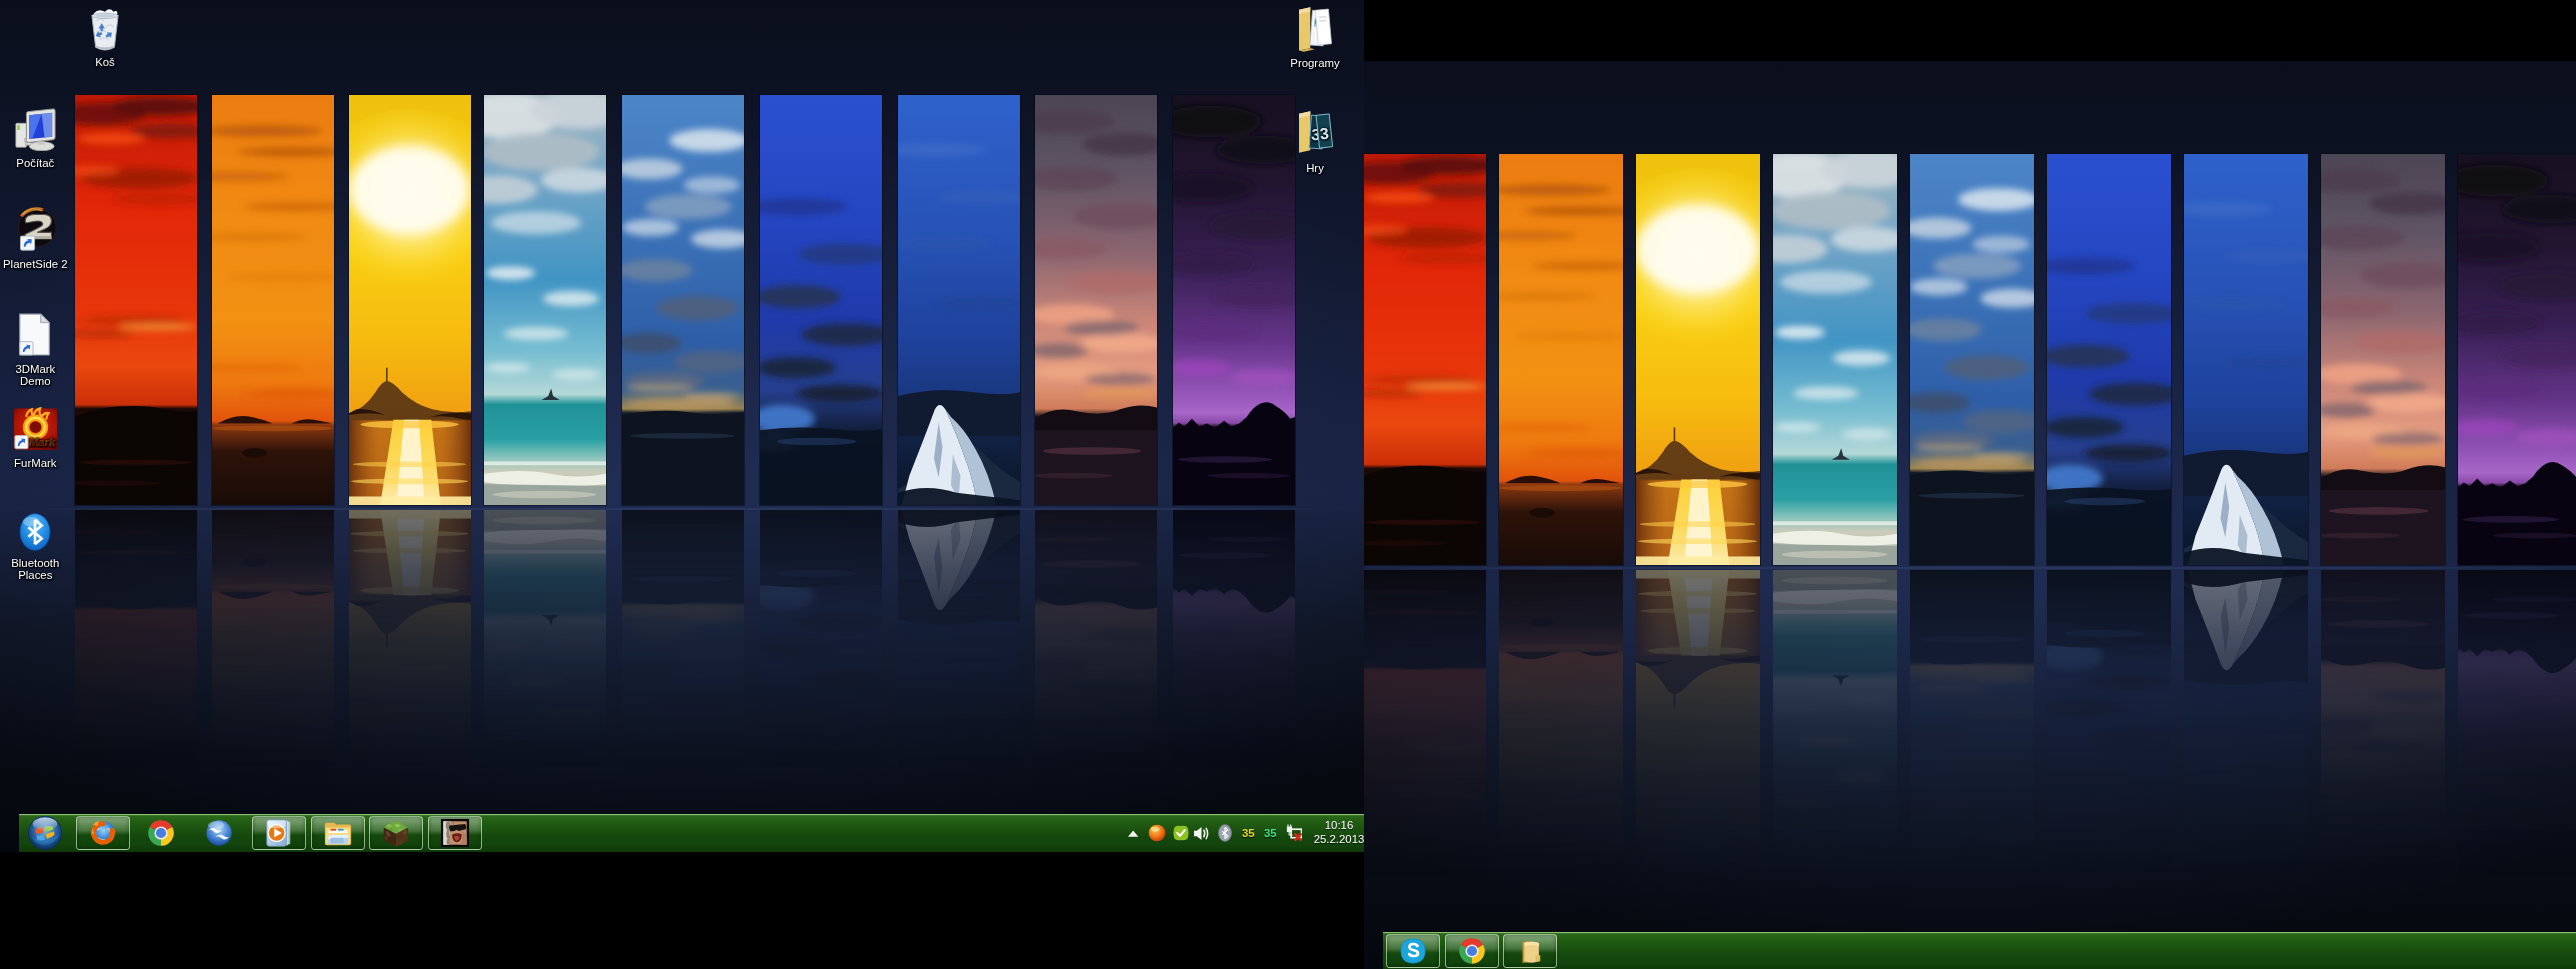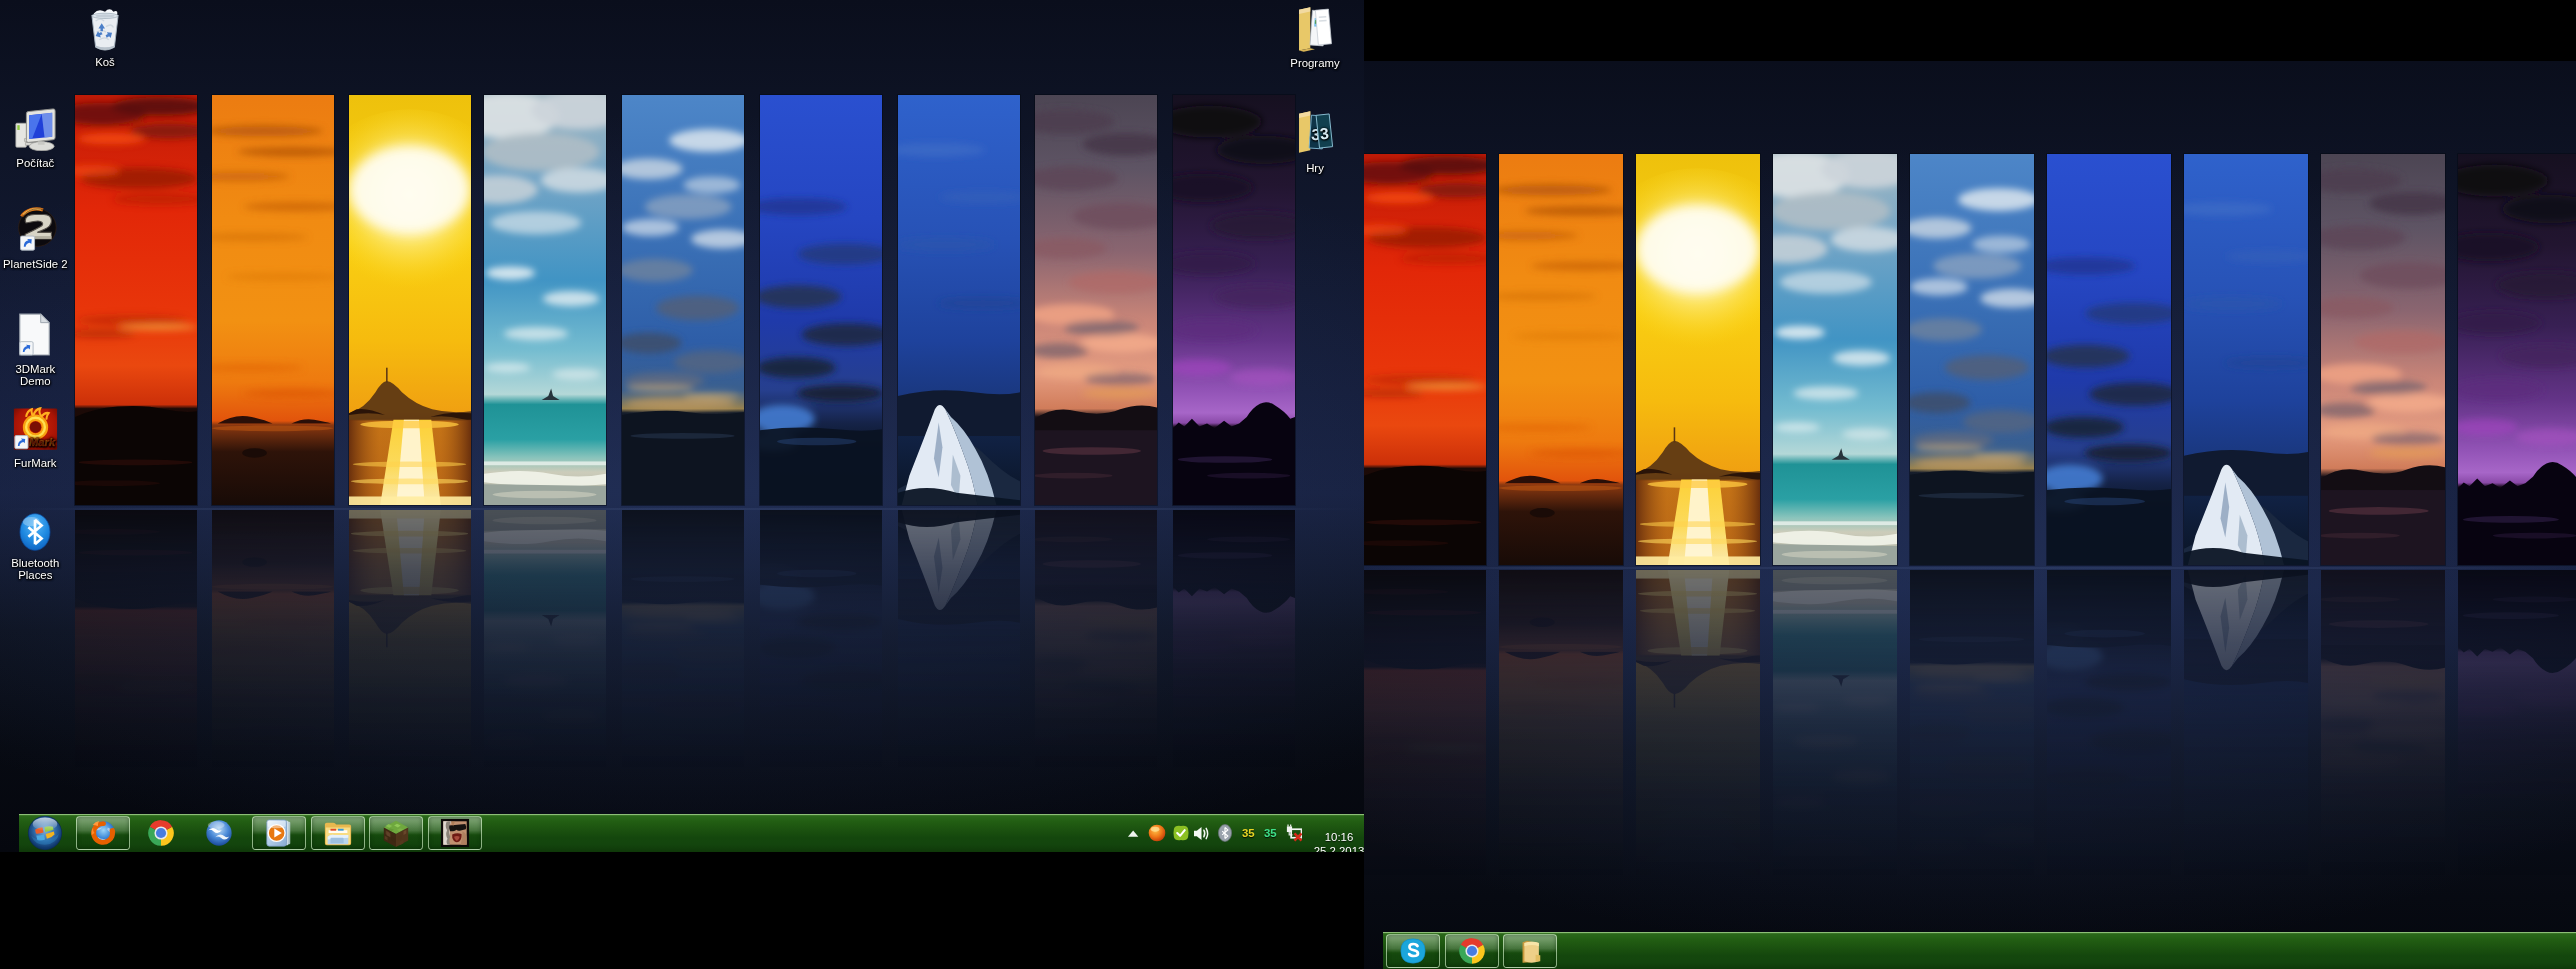--- a/index.html
+++ b/index.html
@@ -724,21 +724,21 @@
   </svg>
   <div class="tnum" style="left:1223px;top:13.3px;color:#e8d424">35</div>
   <div class="tnum" style="left:1245px;top:13.3px;color:#3ee08a">35</div>
   <svg class="tico" style="left:1266px;top:10.4px" width="17" height="18" viewBox="0 0 18 19">
     <rect x="2" y="2.5" width="5.5" height="6" fill="#f2f4f2"></rect>
     <path d="M3.2,0.5 L3.2,2.5 M6,0.5 L6,2.5" stroke="#f2f4f2" stroke-width="1.3"></path>
     <path d="M4.5,8.5 L4.5,11.5 L8,11.5" stroke="#d8dcd8" stroke-width="1.4" fill="none"></path>
     <rect x="6.5" y="5.5" width="11" height="9" fill="none" stroke="#f2f4f2" stroke-width="1.8"></rect>
     <path d="M10,10 L17.5,17.5 M17.5,10 L10,17.5" stroke="#d42818" stroke-width="2.6"></path>
   </svg>
-  <div class="clock" style="left:1286px;top:16px;width:68px">10:16<br>25.2.2013</div>
+  <div class="clock" style="left:1286px;top:4px;width:68px">10:16<br>25.2.2013</div>
   <div style="position:absolute;left:1356px;top:0;width:0.9px;height:38px;background:rgba(0,0,0,0.35);box-shadow:0.9px 0 0 rgba(255,255,255,0.15)"></div>
 </div>
 
 </div>
 <div id="m2">
   <div class="floorline" style="top:506px"></div>
   <div class="pn" style="left:-1.9px;top:93px;width:124px;height:411px">
       <svg viewBox="0 0 129 433" preserveAspectRatio="none">
         <use href="#p1"></use>
       </svg>

